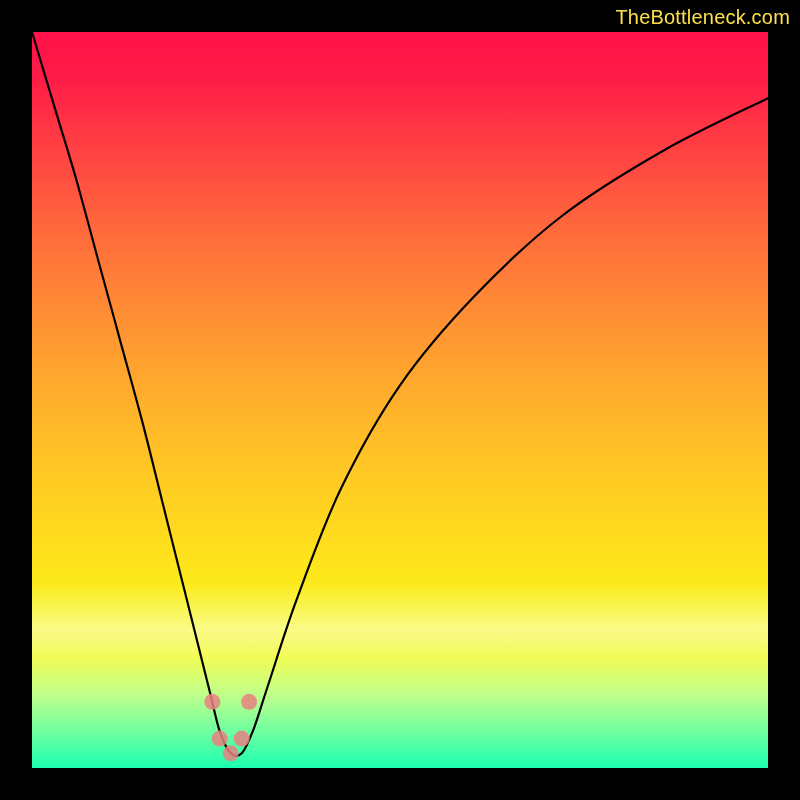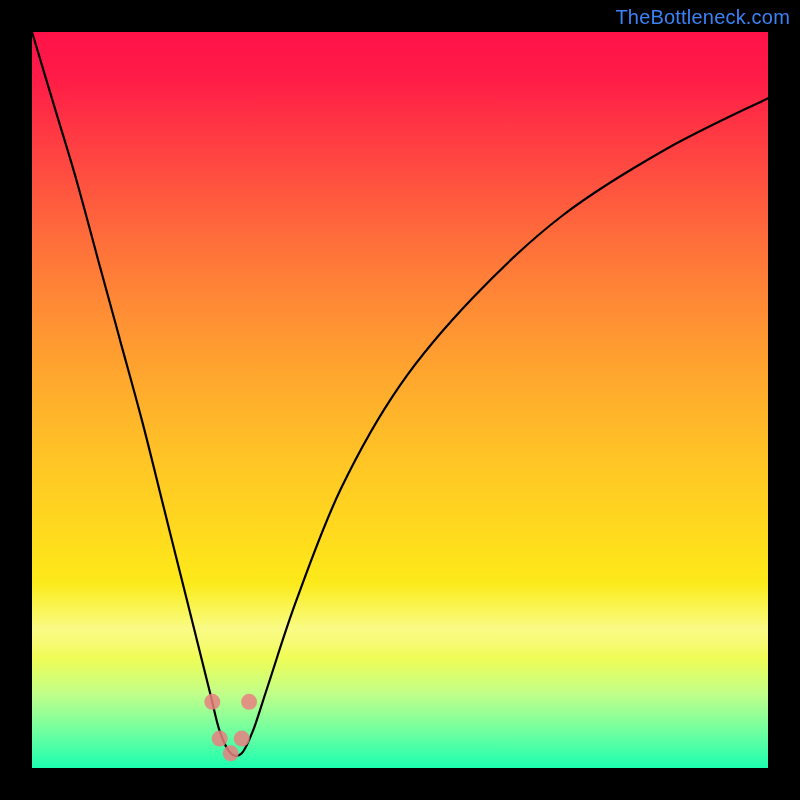--- a/index.html
+++ b/index.html
@@ -74,21 +74,21 @@
     left: 0;
     width: 100%;
     height: 100%;
   }
   .watermark {
     position: absolute;
     top: 6px;
     right: 10px;
     font-size: 20px;
     font-weight: 500;
-    color: #3b82f6;
+    color: #fde047;
     letter-spacing: 0.2px;
   }
 </style>
 </head>
 <body>
 
 <div class="frame">
 
   <div class="plot-area">
     <div class="gradient-bg"></div>

